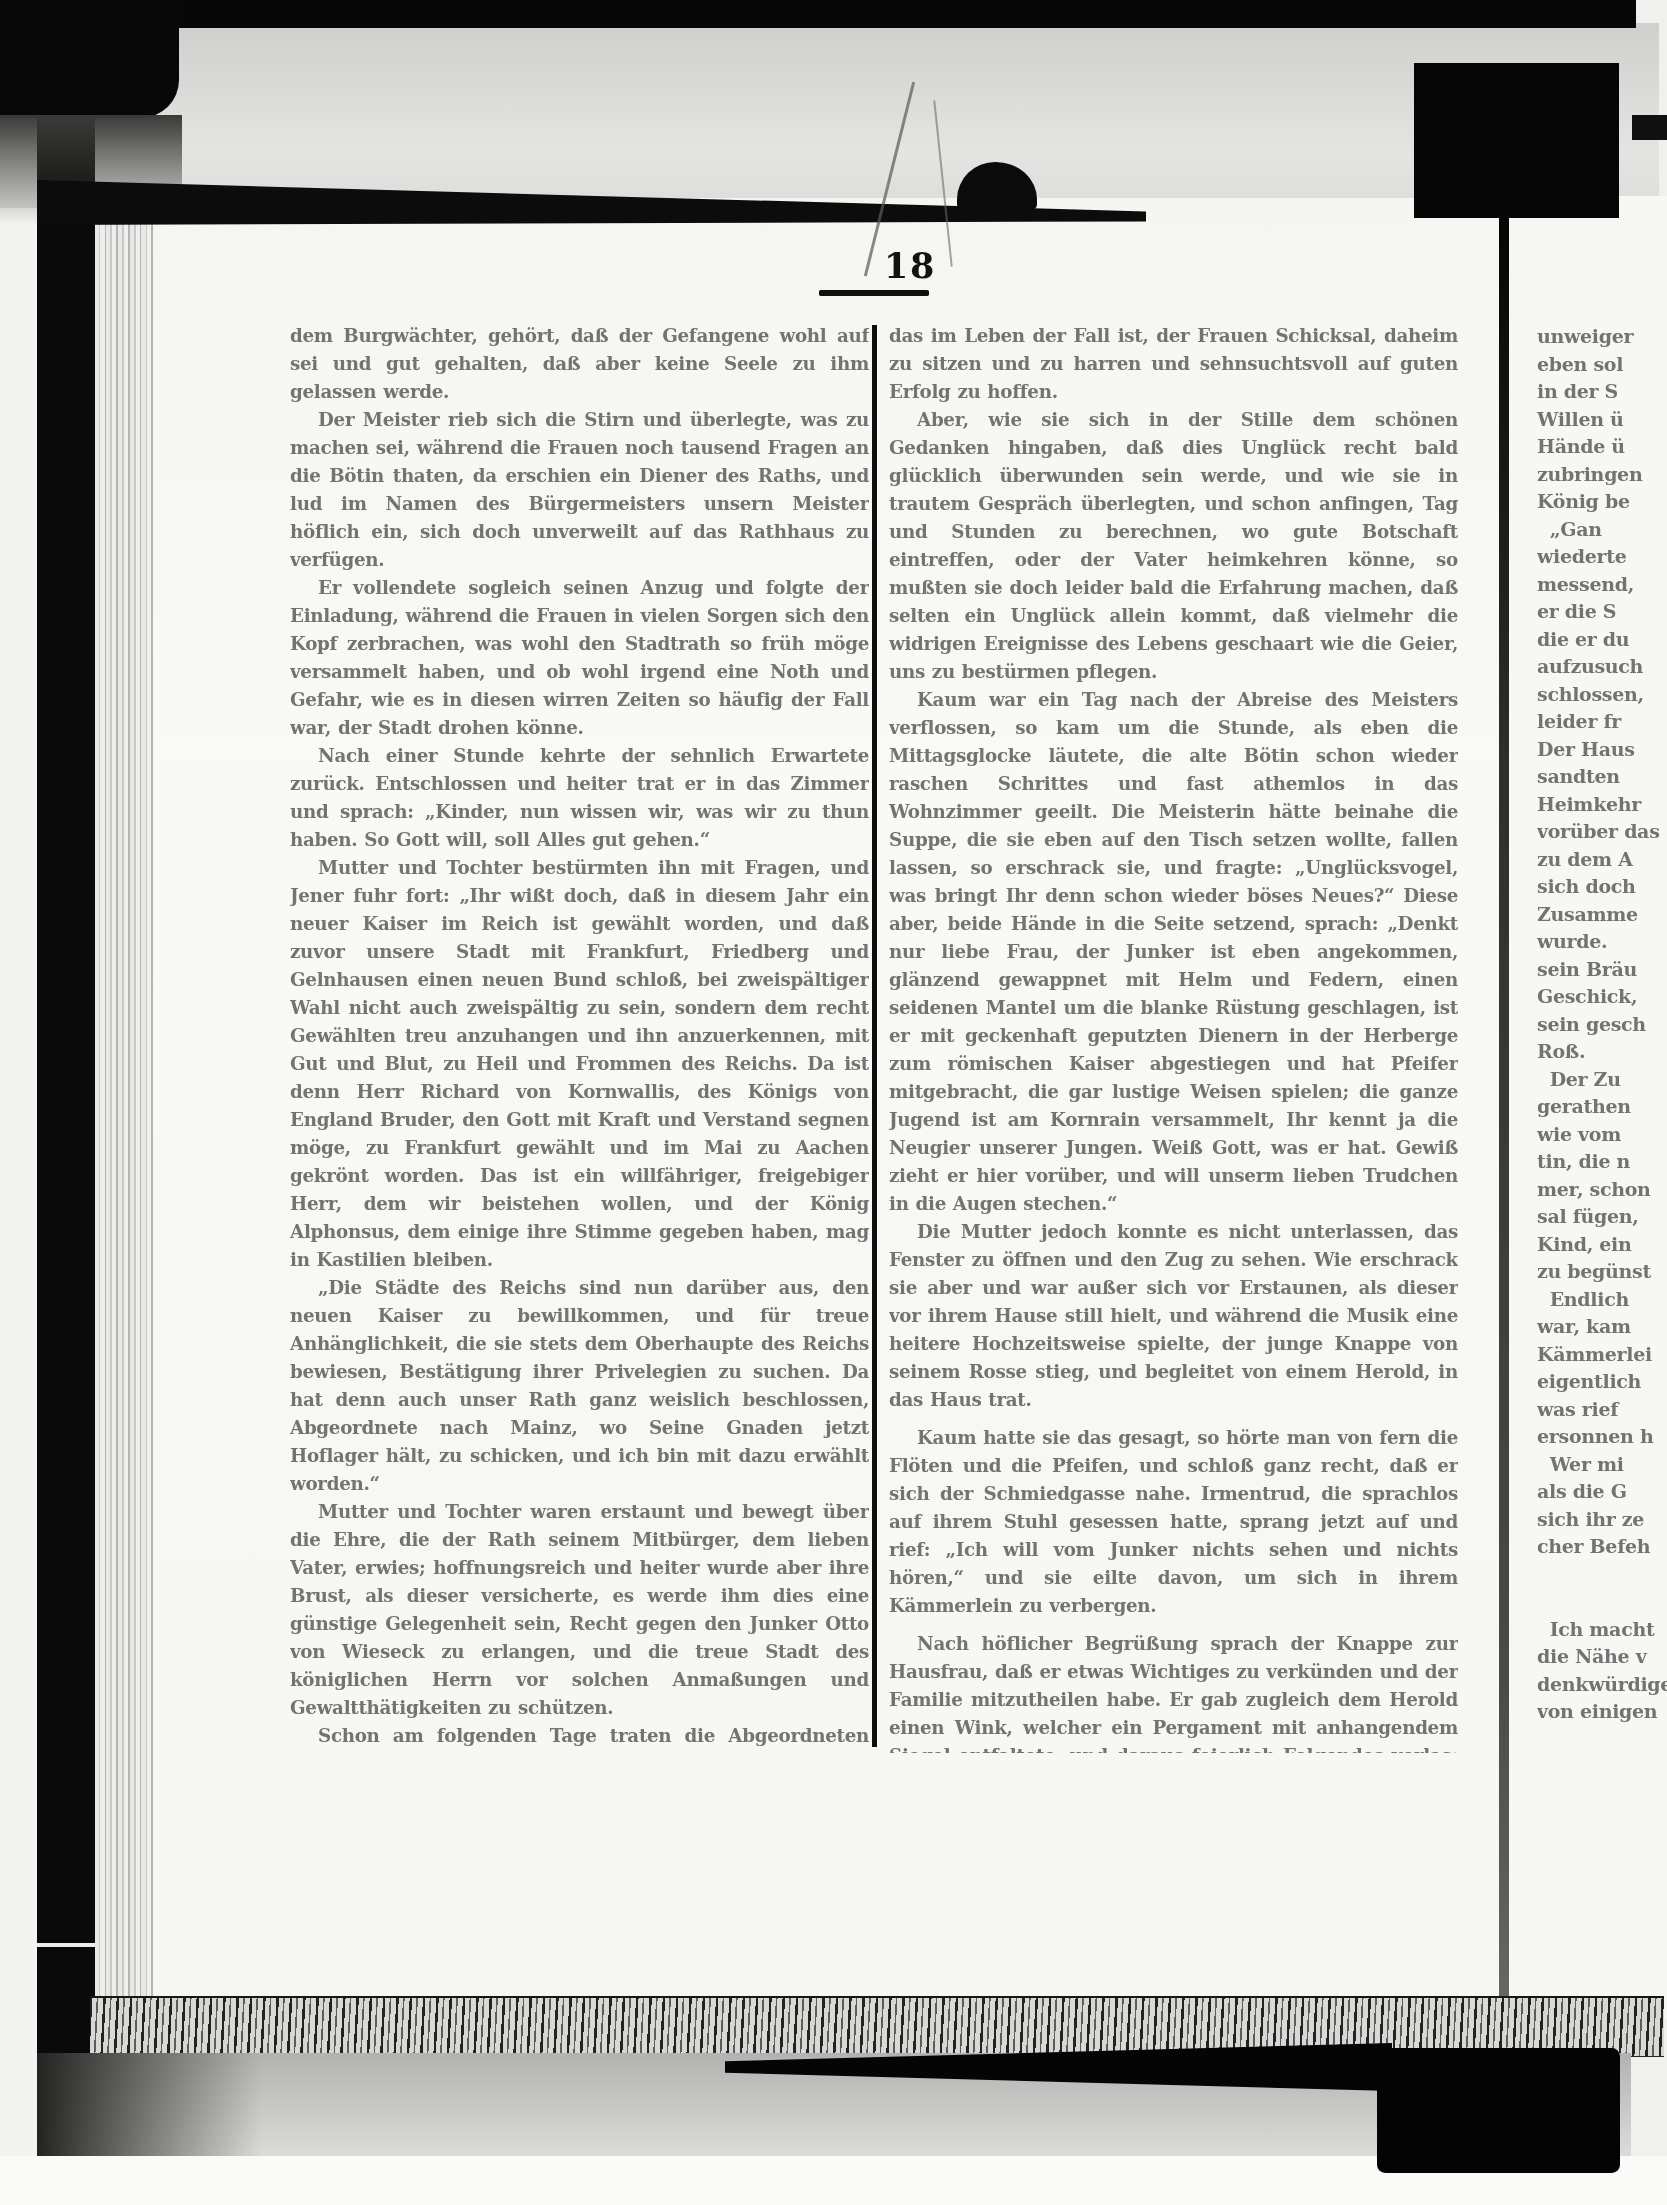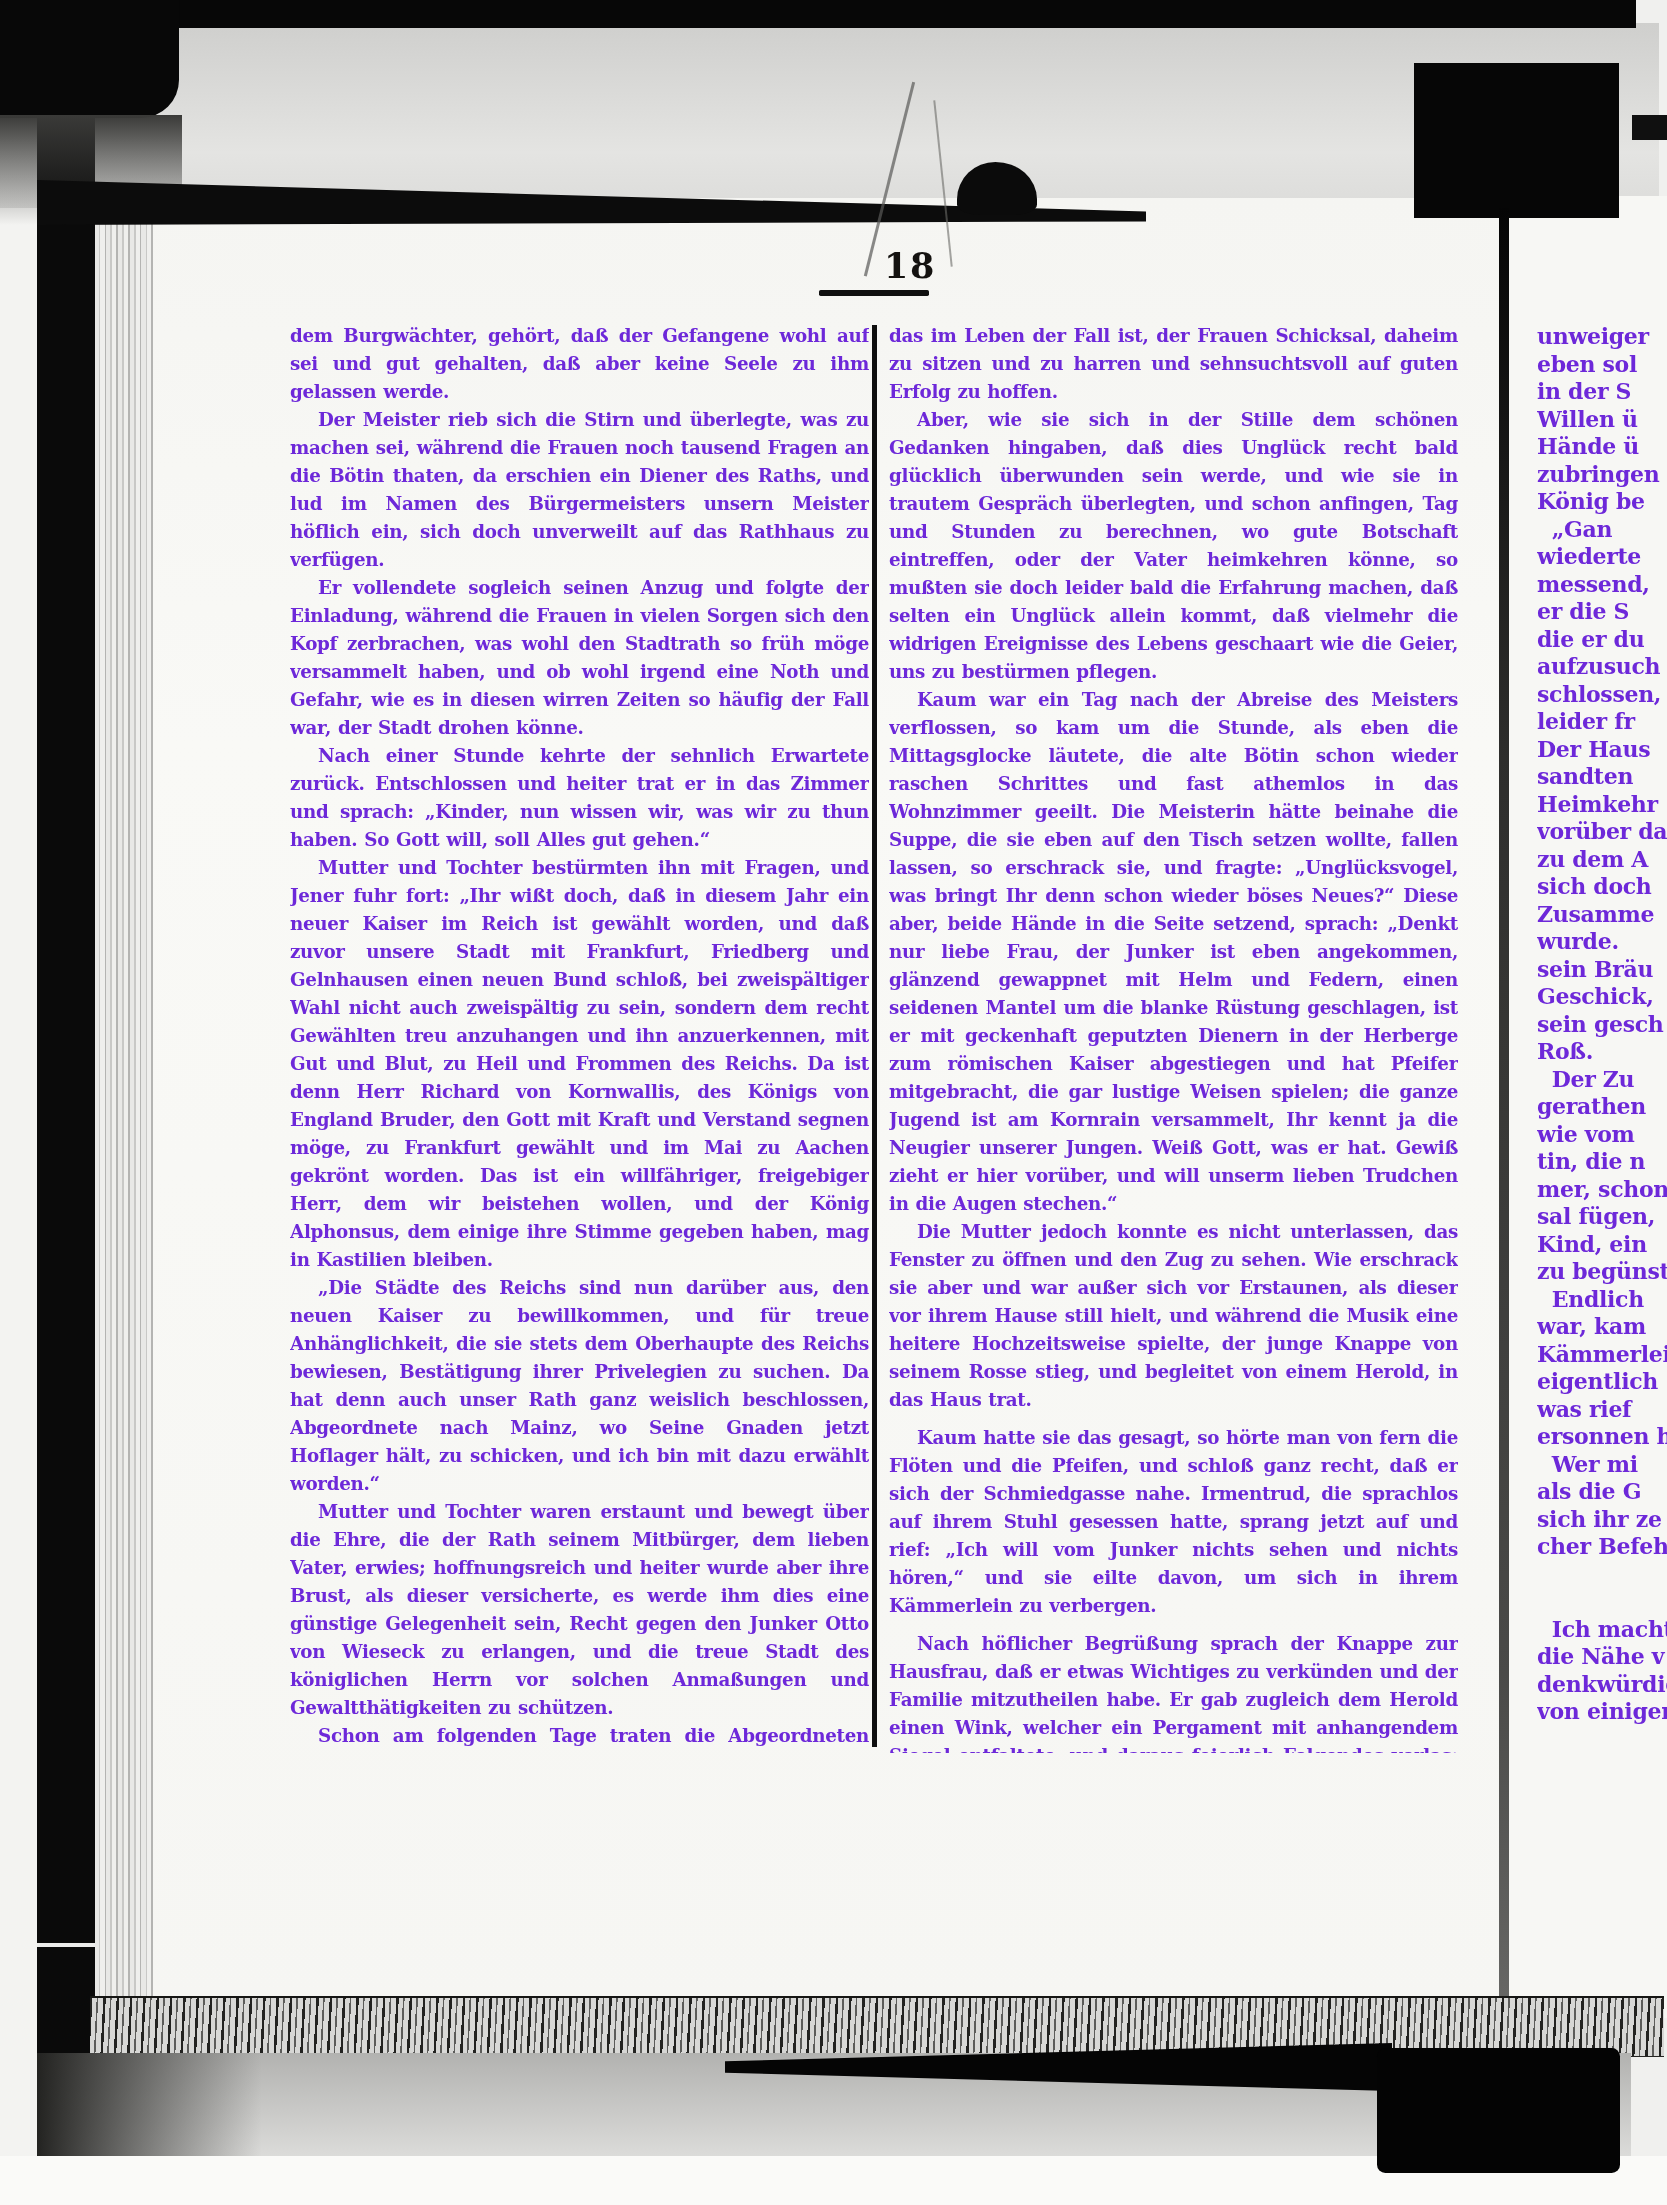--- a/index.html
+++ b/index.html
@@ -45,37 +45,37 @@
   .b-wedge        { left:725px; top:2043px; width:667px; height:48px; background:#050505;
                     clip-path:polygon(0 38%,100% 0,100% 100%,0 62%); }
   .white-strip    { left:0; top:2156px; width:1667px; height:49px; background:#fafaf8; }
   .br-blob        { left:1377px; top:2048px; width:243px; height:125px; background:#040404; border-radius:8.3px; }
 
   
   .page-number-group { left:811px; top:248px; width:125px; text-align:right; }
   .page-number { font-size:35px; font-weight:700; color:#141210; letter-spacing:1.7px; line-height:1; }
   .page-number-rule { margin:6.7px auto 0 auto; width:110px; height:6.7px; background:#101010; border-radius:1.7px; }
 
-  .col { color:#6d28d9; font-weight:700; overflow:hidden; }
+  .col { color:#737373; font-weight:700; overflow:hidden; }
   .col-left   { left:290px;  top:322px; width:579px; height:1431px; }
   .col-rule   { left:872px; top:325px; width:5px;  height:1422px; background:#0e0e0e; }
   .col-middle { left:889px; top:322px; width:569px; height:1431px; }
   .col-right  { left:1537px; top:323px; width:131px; height:1417px; }
 
   .col p.para {
     margin:0; text-align:justify; text-indent:28px;
     font-size:18.3px; line-height:28px; letter-spacing:-0.3px; word-spacing:0.8px;
   }
   .col p.para:first-child { text-indent:0; }
   .col-middle p.para:nth-child(5),
   .col-middle p.para:nth-child(6) { margin-top:10px; }
 
   .col-right .frag-line {
     white-space:pre; overflow:hidden; height:27.5px;
-    font-size:22px; line-height:27.5px; font-weight:700; letter-spacing:-0.3px;
+    font-size:19px; line-height:27.5px; font-weight:700; letter-spacing:-0.3px;
   }
 </style>
 </head>
 <body>
 
 <div class="scan">
 
   <div class="abs bg-left-margin"></div>
   <div class="abs bg-gray-band"></div>
   <div class="abs right-sheet"></div>

